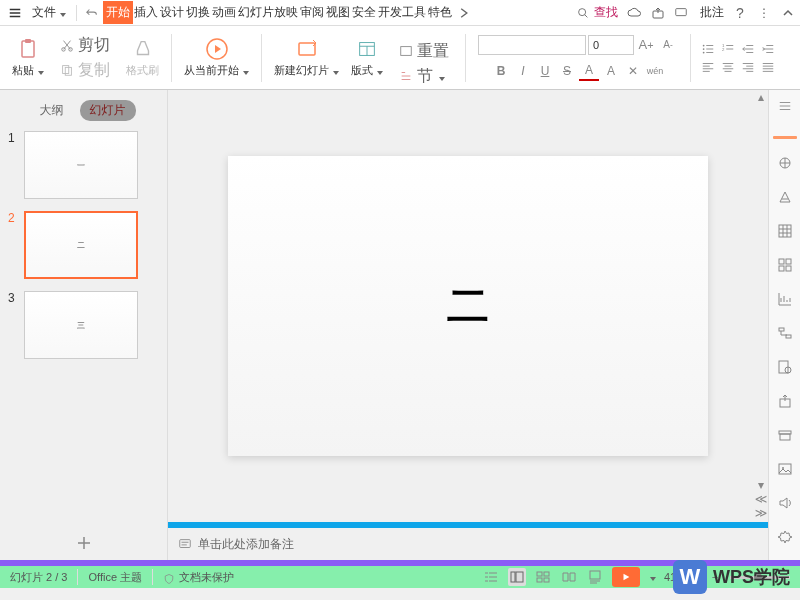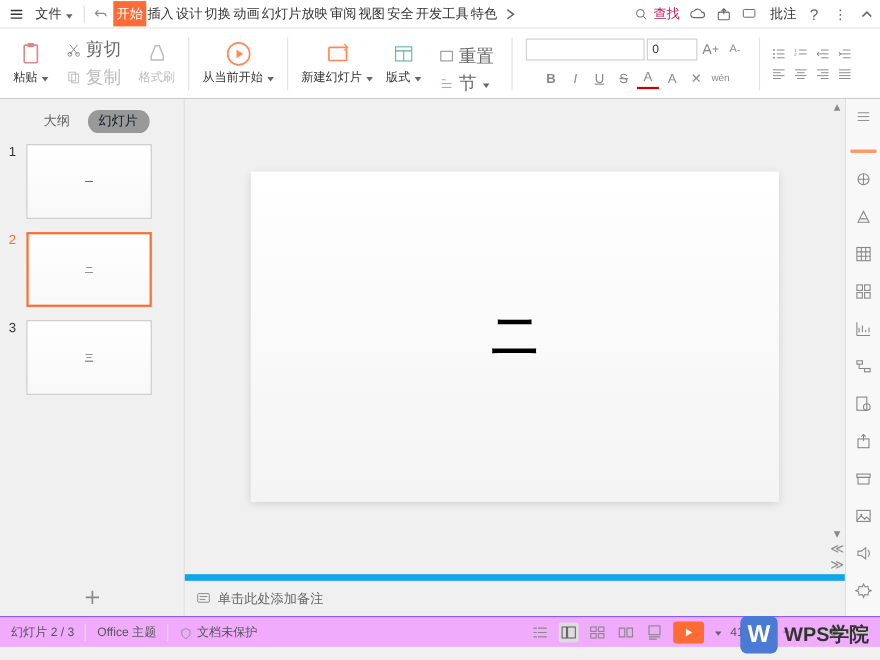--- a/index.html
+++ b/index.html
@@ -36,21 +36,21 @@
 .align-row { display: flex; gap: 2px; }
 .align-btn { width: 18px; height: 16px; display: flex; align-items: center; justify-content: center; cursor: pointer; }
 
 
 .main { display: flex; height: 470px; }
 
 
 .thumb-panel { width: 168px; background: #f0f0f0; border-right: 1px solid #ddd; display: flex; flex-direction: column; }
 .thumb-tabs { display: flex; align-items: center; justify-content: center; gap: 8px; padding: 10px 0; }
 .thumb-tab { padding: 2px 8px; font-size: 12px; cursor: pointer; color: #666; }
-.thumb-tab.active { background: #999; color: #0f172a; border-radius: 10px; padding: 2px 10px; }
+.thumb-tab.active { background: #999; color: #7f1d1d; border-radius: 10px; padding: 2px 10px; }
 .thumb-list { flex: 1; overflow-y: auto; padding: 0 8px; }
 .thumb-item { display: flex; align-items: flex-start; gap: 6px; margin-bottom: 12px; }
 .thumb-num { font-size: 12px; color: #333; width: 10px; }
 .thumb-num.selected { color: #ff6b35; }
 .thumb { width: 114px; height: 68px; background: linear-gradient(#fff, #f8f8f8); border: 1px solid #ccc; display: flex; align-items: center; justify-content: center; font-size: 8px; color: #333; }
 .thumb.selected { border: 2px solid #ff6b35; }
 .add-slide { display: flex; align-items: center; justify-content: center; padding: 8px 0; cursor: pointer; }
 
 
 .canvas-area { flex: 1; display: flex; flex-direction: column; background: #f0f0f0; position: relative; }
@@ -59,21 +59,21 @@
 .canvas-scroll-v { position: absolute; right: 0; top: 0; bottom: 40px; width: 14px; background: #f0f0f0; display: flex; flex-direction: column; align-items: center; }
 .scroll-arrow { width: 14px; height: 14px; display: flex; align-items: center; justify-content: center; cursor: pointer; color: #888; }
 .notes-bar { height: 28px; border-top: 6px solid #0ea5e9; background: #f0f0f0; display: flex; align-items: center; padding: 16px 10px; gap: 6px; color: #666; font-size: 12px; }
 
 
 .sidebar { width: 32px; background: #f8f8f8; border-left: 1px solid #ddd; display: flex; flex-direction: column; align-items: center; padding-top: 6px; gap: 14px; }
 .side-btn { width: 20px; height: 20px; display: flex; align-items: center; justify-content: center; cursor: pointer; color: #666; }
 .side-accent { width: 24px; height: 3px; background: #ff9966; border-radius: 1px; margin-top: 6px; }
 
 
-.statusbar { height: 28px; background: #f0abfc; border-top: 1px solid #8b5cf6; display: flex; align-items: center; padding: 0 10px; font-size: 11px; color: #555; }
+.statusbar { height: 28px; background: #86efac; border-top: 6px solid #8b5cf6; display: flex; align-items: center; padding: 0 10px; font-size: 11px; color: #555; }
 .status-sep { width: 1px; height: 16px; background: #ddd; margin: 0 10px; }
 .status-right { margin-left: auto; display: flex; align-items: center; gap: 8px; }
 .view-btn { width: 18px; height: 18px; display: flex; align-items: center; justify-content: center; cursor: pointer; color: #666; }
 .play-btn { width: 28px; height: 20px; background: #ff6b35; border-radius: 3px; display: flex; align-items: center; justify-content: center; color: #fff; cursor: pointer; }
 .zoom { display: flex; align-items: center; gap: 6px; }
 .zoom-track { width: 60px; height: 3px; background: #ccc; position: relative; }
 .zoom-thumb { position: absolute; left: 24px; top: -3px; width: 8px; height: 8px; background: #888; border-radius: 50%; }
 
 
 .watermark { position: absolute; right: 10px; bottom: 6px; display: flex; align-items: center; gap: 6px; font-size: 18px; font-weight: bold; color: #333; pointer-events: none; }

